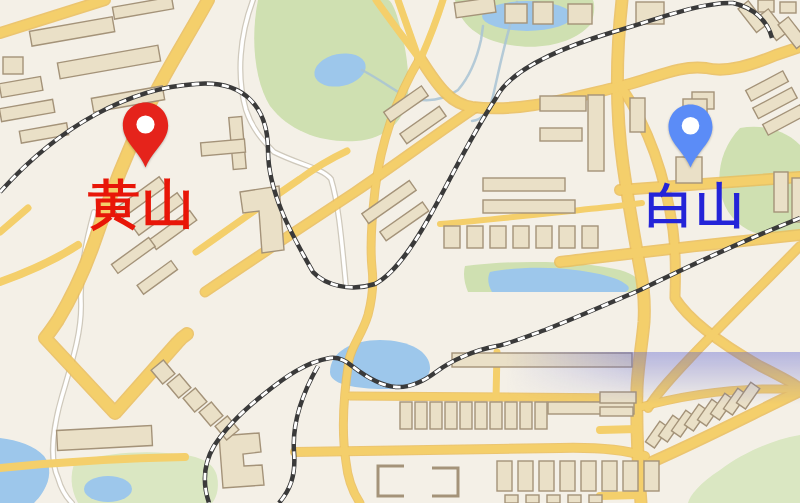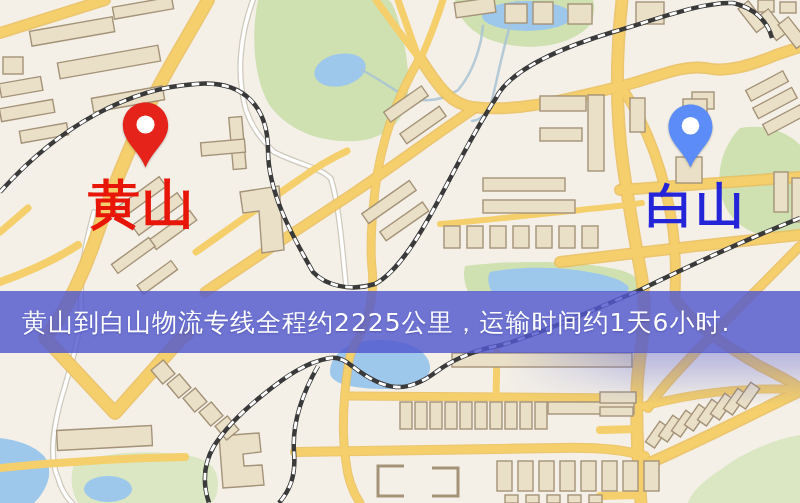--- a/index.html
+++ b/index.html
@@ -258,18 +258,15 @@
     </svg>
   </div>
 
   <div class="marker" style="left:665px;top:103px;">
     <svg width="51" height="66" viewBox="0 0 32 42">
       <path d="M16 1 C8 1 2 7.3 2 15.2 C2 21 5.5 25.5 9 30 C12 33.8 14.5 37.5 16 41 C17.5 37.5 20 33.8 23 30 C26.5 25.5 30 21 30 15.2 C30 7.3 24 1 16 1 Z" fill="#5b8cf7"></path>
       <circle cx="16" cy="14.5" r="5.6" fill="#ffffff"></circle>
     </svg>
   </div>
 
-  <div class="banner" style="background: rgba(82, 88, 206, 0.82);">
-    <span>黄山到白山物流专线全程约2225公里，运输时间约1天6小时.</span>
-  </div>
   <div class="banner-fade"></div>
 
 </div>
 
 </body></html>

